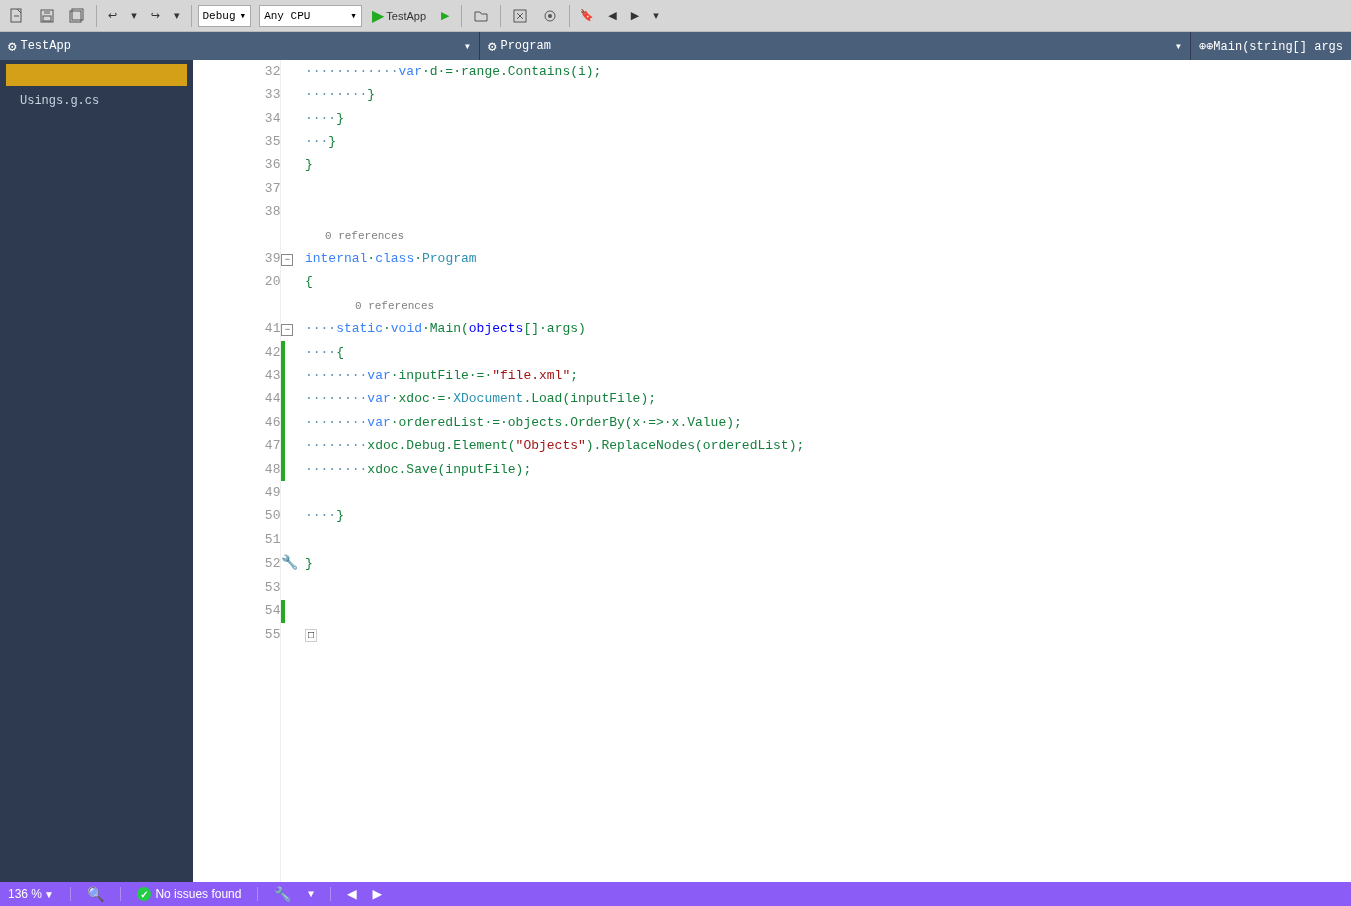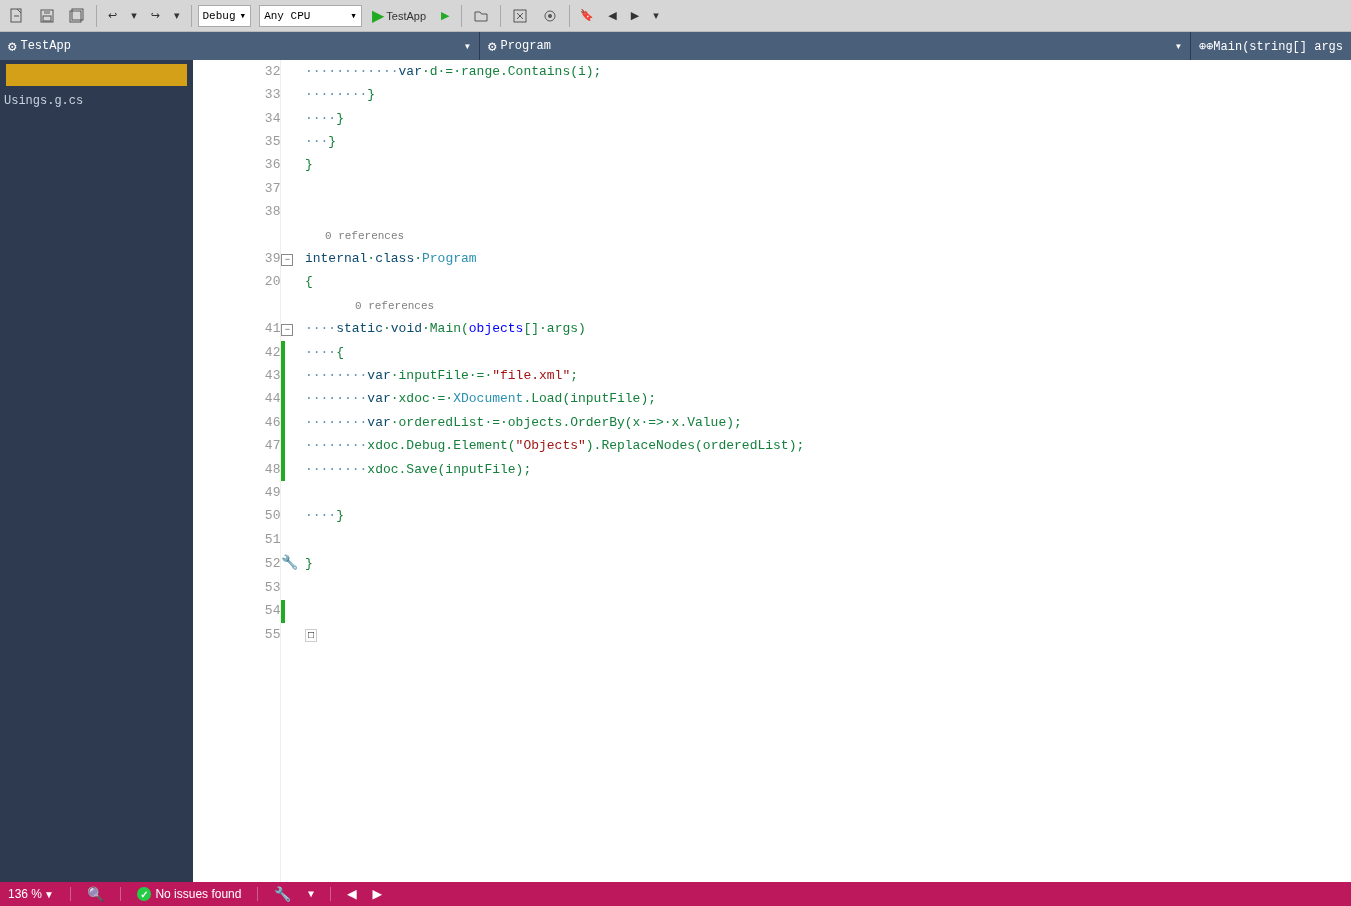--- a/index.html
+++ b/index.html
@@ -110,42 +110,42 @@
       flex-direction: column;
     }
     .sidebar-yellow-bar {
       background: #d4a017;
       height: 22px;
       margin: 4px 6px;
     }
     .sidebar-file-item {
       color: #c8d4e0;
       font-size: 12px;
-      padding: 4px 4px;
+      padding: 4px 20px;
       cursor: pointer;
     }
 
     
     .editor-container {
       flex: 1;
       background: #f5f5f5;
       display: flex;
       flex-direction: column;
       overflow: hidden;
       justify-content: center;
     }
     .editor-content {
       flex: 1;
       overflow: hidden;
       display: flex;
       background: white;
     }
 
     
-    .kw { color: #0c4a6e; }
+    .kw { color: #3b82f6; }
     .kw2 { color: #0000ff; }
     .type { color: #2b91af; }
     .str { color: #a31515; }
     .ref-hint { color: #808080; font-size: 11px; }
     .class-name { color: #2b91af; }
     .plain { color: #15803d; }
     .dots { color: #6090b0; }
 
     
     .collapse-icon {
@@ -157,21 +157,21 @@
       line-height: 10px;
       text-align: center;
       color: #555;
       cursor: pointer;
       background: white;
       flex-shrink: 0;
     }
 
     
     .status-bar {
-      background: #be185d;
+      background: #8b5cf6;
       height: 24px;
       display: flex;
       align-items: center;
       padding: 0 8px;
       gap: 16px;
       flex-shrink: 0;
     }
     .status-item {
       color: white;
       font-size: 12px;

